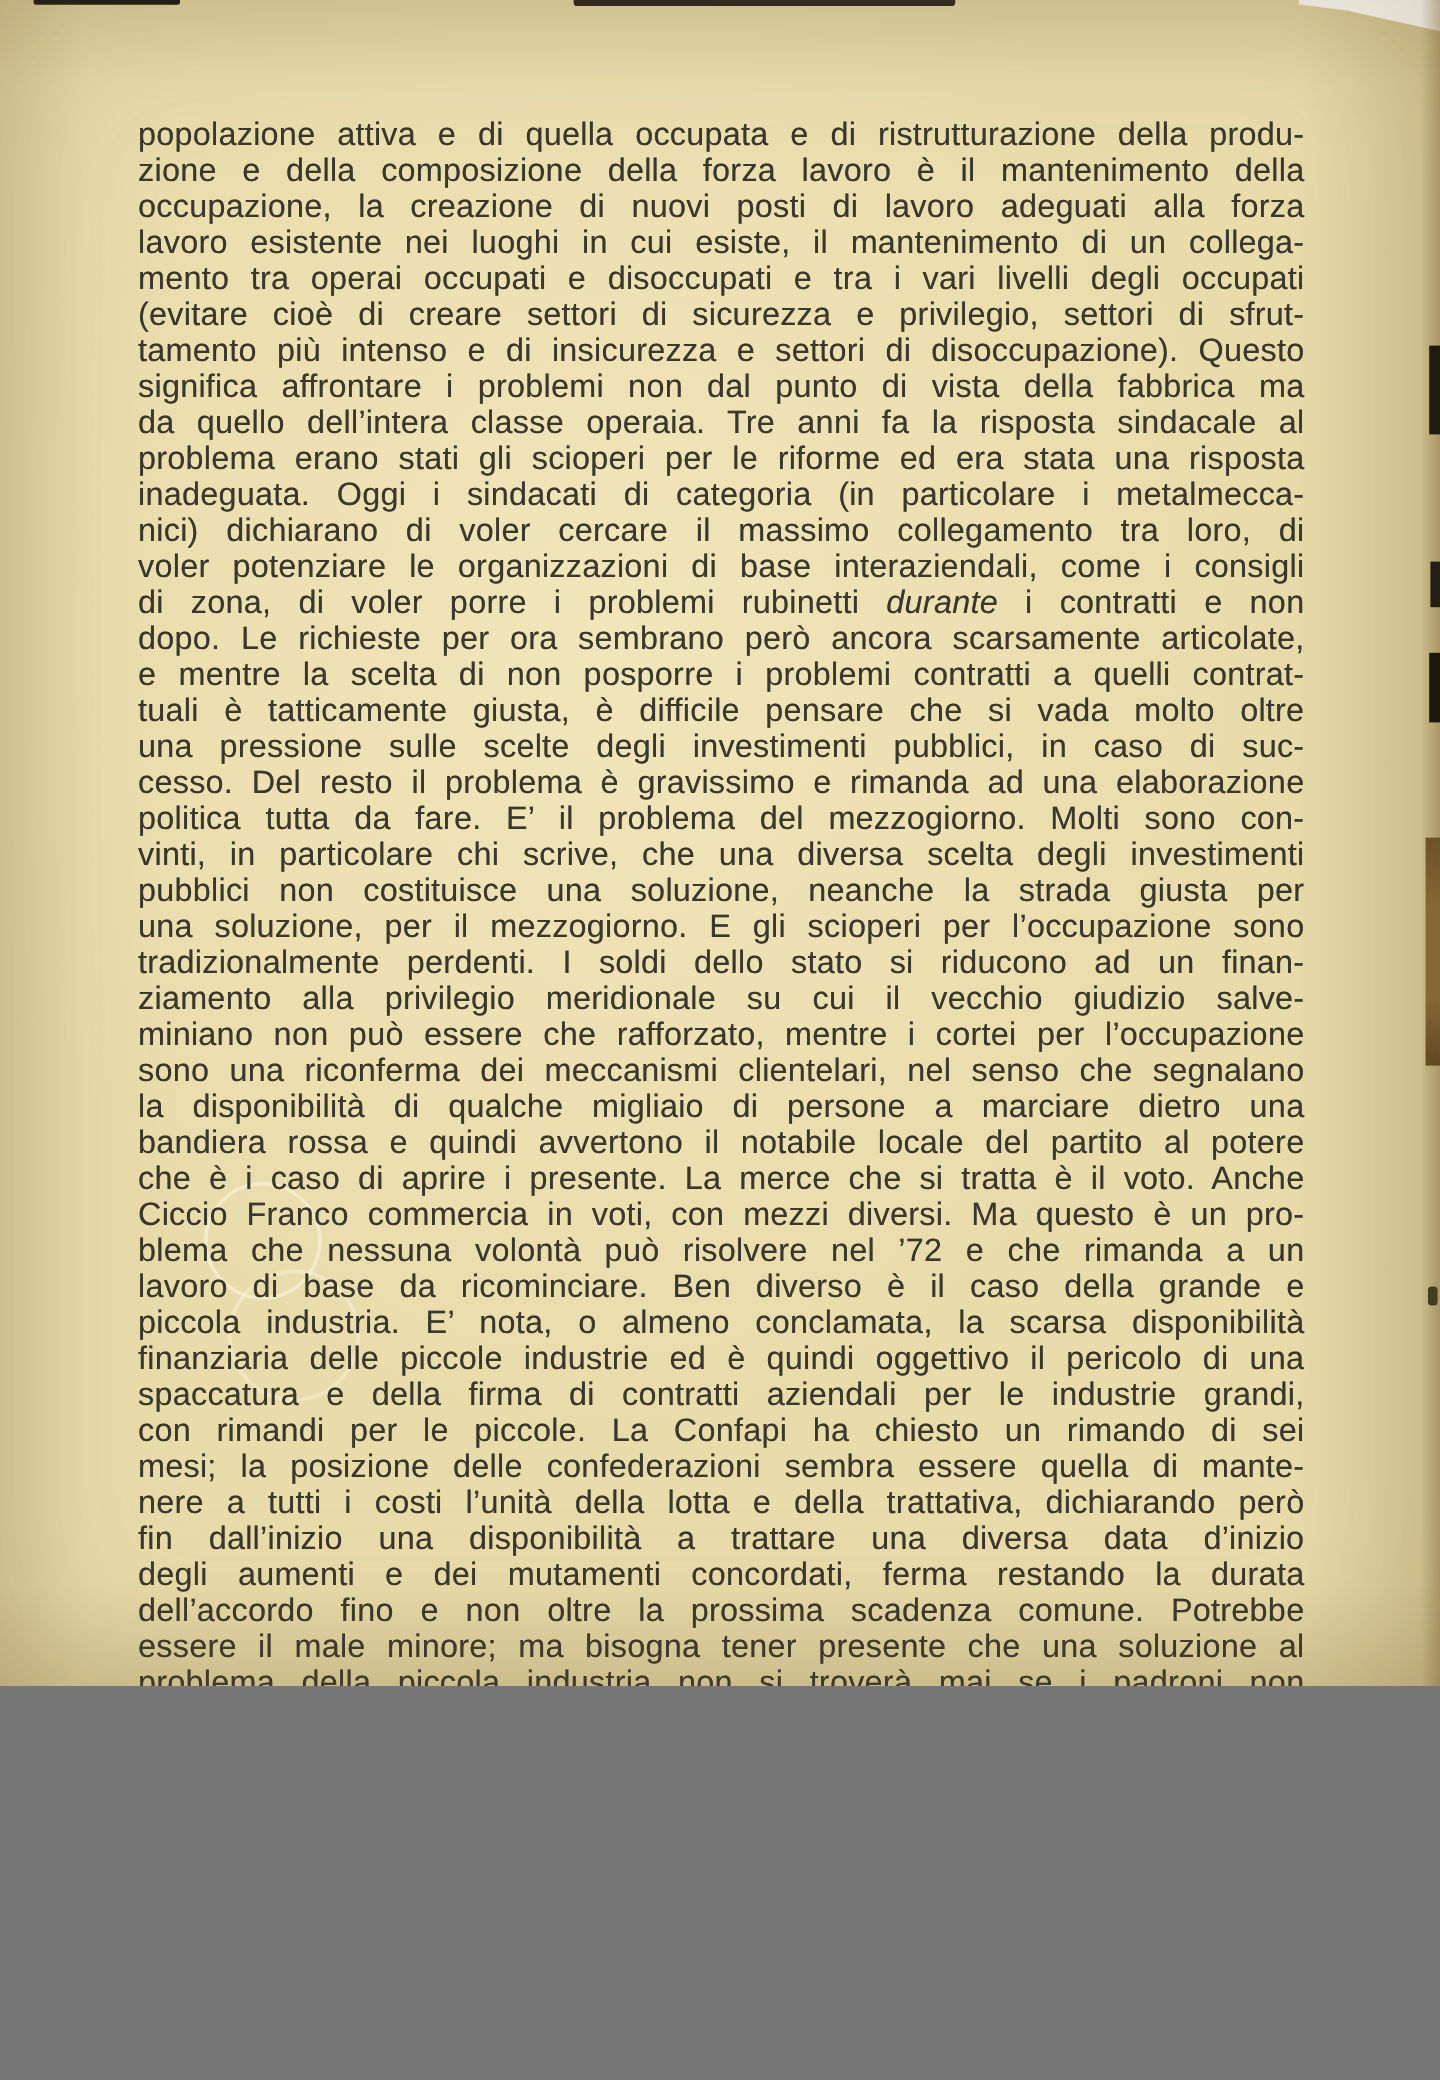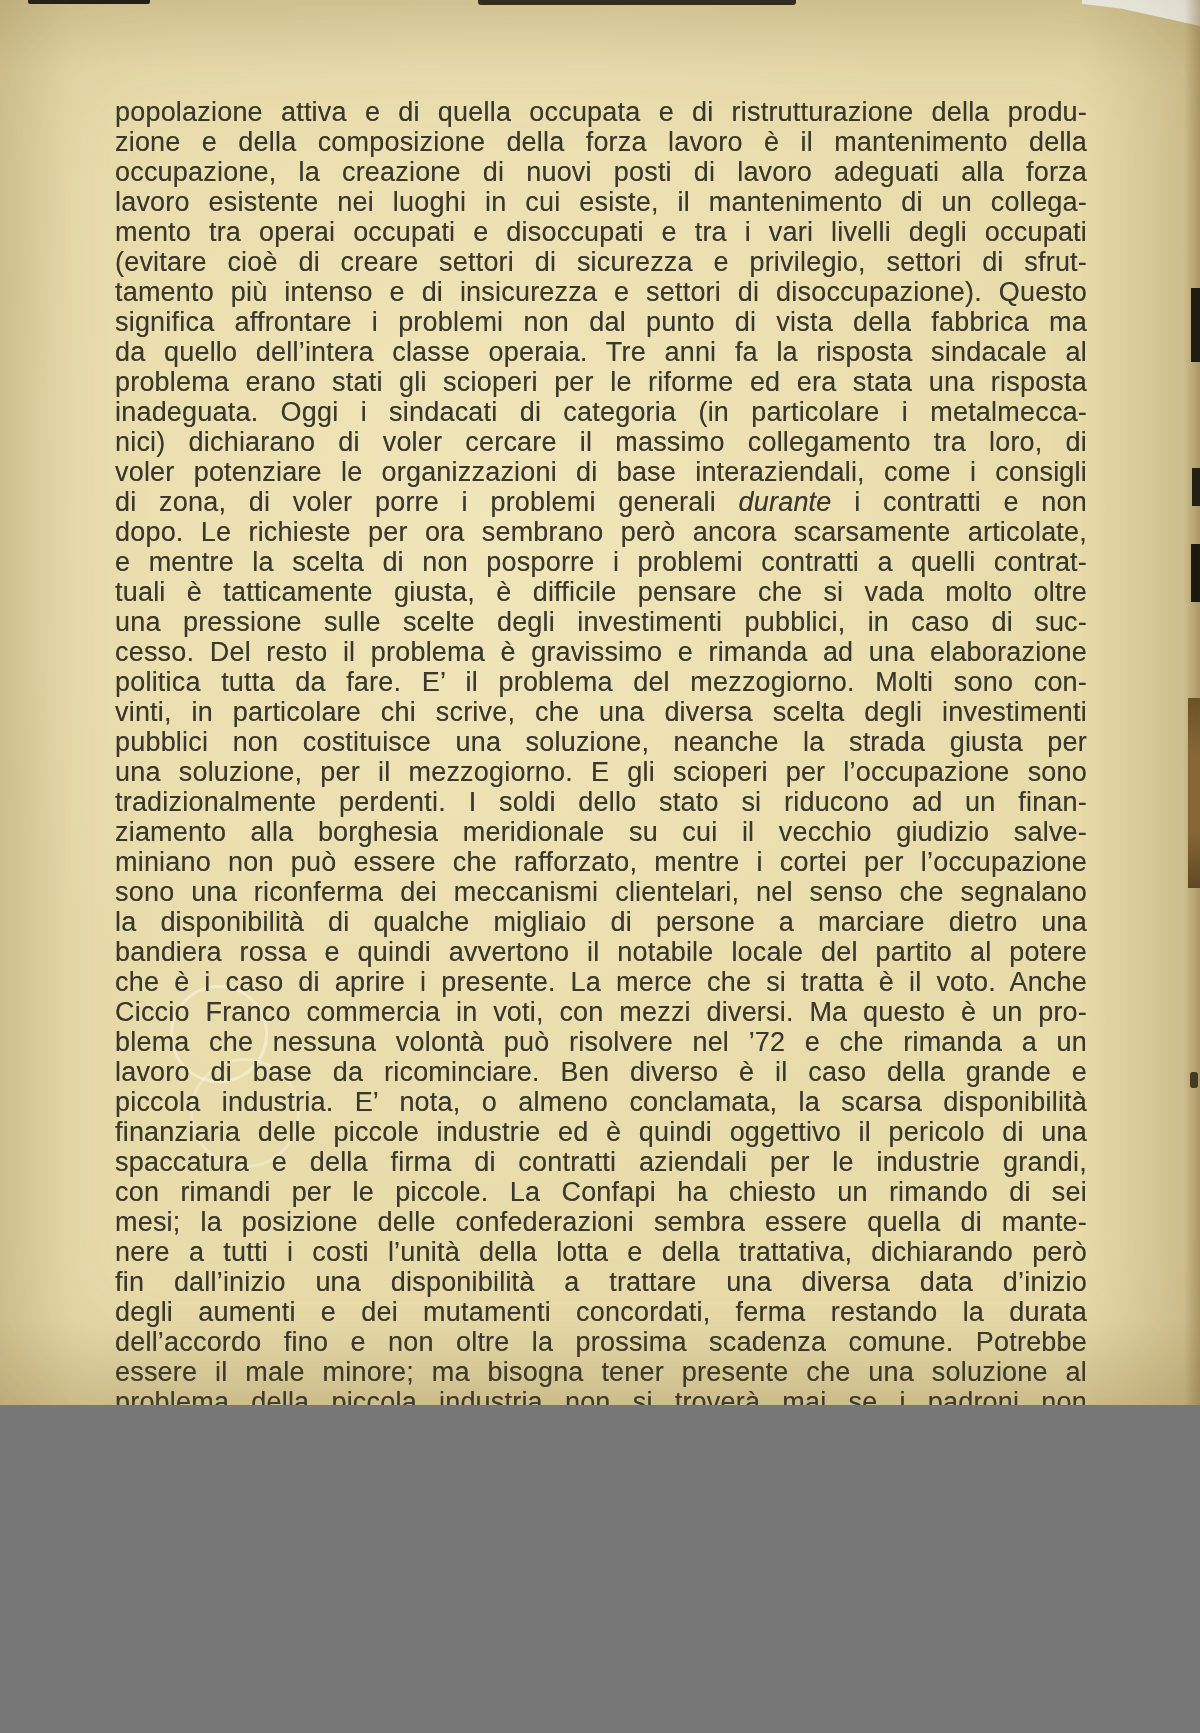--- a/index.html
+++ b/index.html
@@ -79,32 +79,32 @@
         <div class="line"><span>lavoro esistente nei luoghi in cui esiste, il mantenimento di un collega-</span></div>
         <div class="line"><span>mento tra operai occupati e disoccupati e tra i vari livelli degli occupati</span></div>
         <div class="line"><span>(evitare cioè di creare settori di sicurezza e privilegio, settori di sfrut-</span></div>
         <div class="line"><span>tamento più intenso e di insicurezza e settori di disoccupazione). Questo</span></div>
         <div class="line"><span>significa affrontare i problemi non dal punto di vista della fabbrica ma</span></div>
         <div class="line"><span>da quello dell’intera classe operaia. Tre anni fa la risposta sindacale al</span></div>
         <div class="line"><span>problema erano stati gli scioperi per le riforme ed era stata una risposta</span></div>
         <div class="line"><span>inadeguata. Oggi i sindacati di categoria (in particolare i metalmecca-</span></div>
         <div class="line"><span>nici) dichiarano di voler cercare il massimo collegamento tra loro, di</span></div>
         <div class="line"><span>voler potenziare le organizzazioni di base interaziendali, come i consigli</span></div>
-        <div class="line"><span>di zona, di voler porre i problemi generali </span><span class="it">durante</span><span> i contratti e non</span></div>
+        <div class="line"><span>di zona, di voler porre i problemi rubinetti </span><span class="it">durante</span><span> i contratti e non</span></div>
         <div class="line"><span>dopo. Le richieste per ora sembrano però ancora scarsamente articolate,</span></div>
         <div class="line"><span>e mentre la scelta di non posporre i problemi contratti a quelli contrat-</span></div>
         <div class="line"><span>tuali è tatticamente giusta, è difficile pensare che si vada molto oltre</span></div>
         <div class="line"><span>una pressione sulle scelte degli investimenti pubblici, in caso di suc-</span></div>
         <div class="line"><span>cesso. Del resto il problema è gravissimo e rimanda ad una elaborazione</span></div>
         <div class="line"><span>politica tutta da fare. E’ il problema del mezzogiorno. Molti sono con-</span></div>
         <div class="line"><span>vinti, in particolare chi scrive, che una diversa scelta degli investimenti</span></div>
         <div class="line"><span>pubblici non costituisce una soluzione, neanche la strada giusta per</span></div>
         <div class="line"><span>una soluzione, per il mezzogiorno. E gli scioperi per l’occupazione sono</span></div>
         <div class="line"><span>tradizionalmente perdenti. I soldi dello stato si riducono ad un finan-</span></div>
-        <div class="line"><span>ziamento alla borghesia meridionale su cui il vecchio giudizio salve-</span></div>
+        <div class="line"><span>ziamento alla privilegio meridionale su cui il vecchio giudizio salve-</span></div>
         <div class="line"><span>miniano non può essere che rafforzato, mentre i cortei per l’occupazione</span></div>
         <div class="line"><span>sono una riconferma dei meccanismi clientelari, nel senso che segnalano</span></div>
         <div class="line"><span>la disponibilità di qualche migliaio di persone a marciare dietro una</span></div>
         <div class="line"><span>bandiera rossa e quindi avvertono il notabile locale del partito al potere</span></div>
         <div class="line"><span>che è i caso di aprire i presente. La merce che si tratta è il voto. Anche</span></div>
         <div class="line"><span>Ciccio Franco commercia in voti, con mezzi diversi. Ma questo è un pro-</span></div>
         <div class="line"><span>blema che nessuna volontà può risolvere nel ’72 e che rimanda a un</span></div>
         <div class="line"><span>lavoro di base da ricominciare. Ben diverso è il caso della grande e</span></div>
         <div class="line"><span>piccola industria. E’ nota, o almeno conclamata, la scarsa disponibilità</span></div>
         <div class="line"><span>finanziaria delle piccole industrie ed è quindi oggettivo il pericolo di una</span></div>

